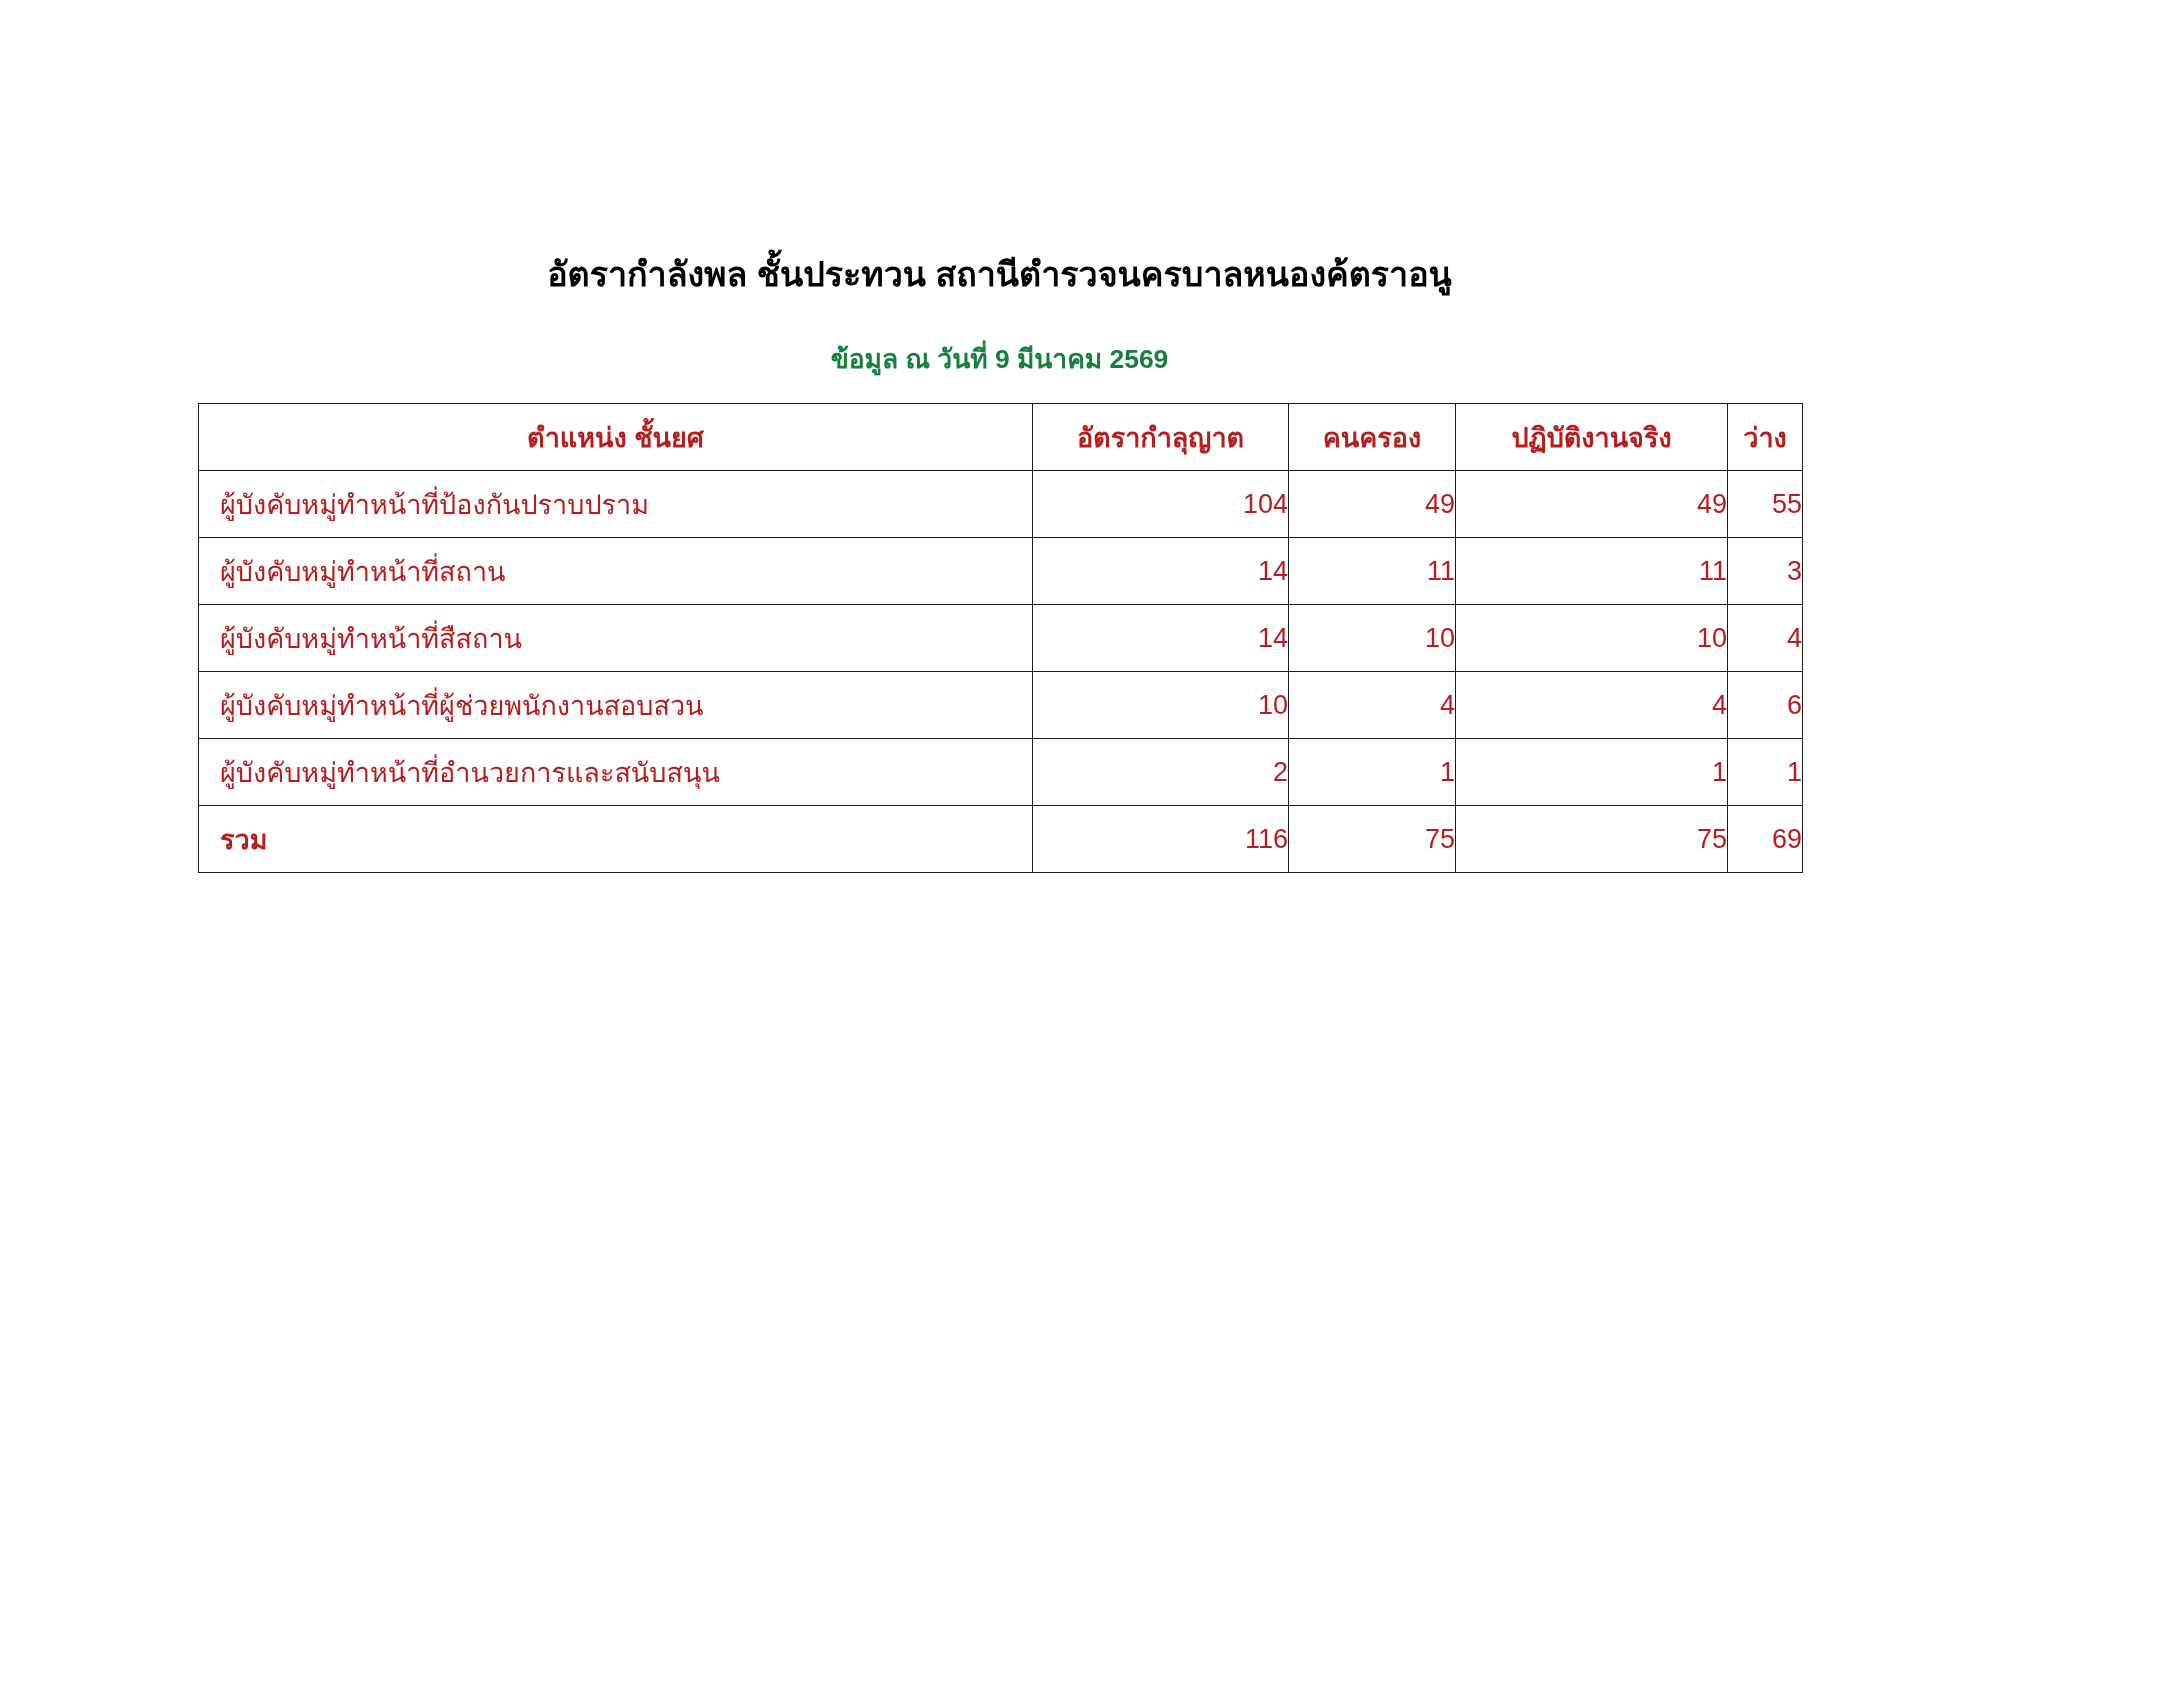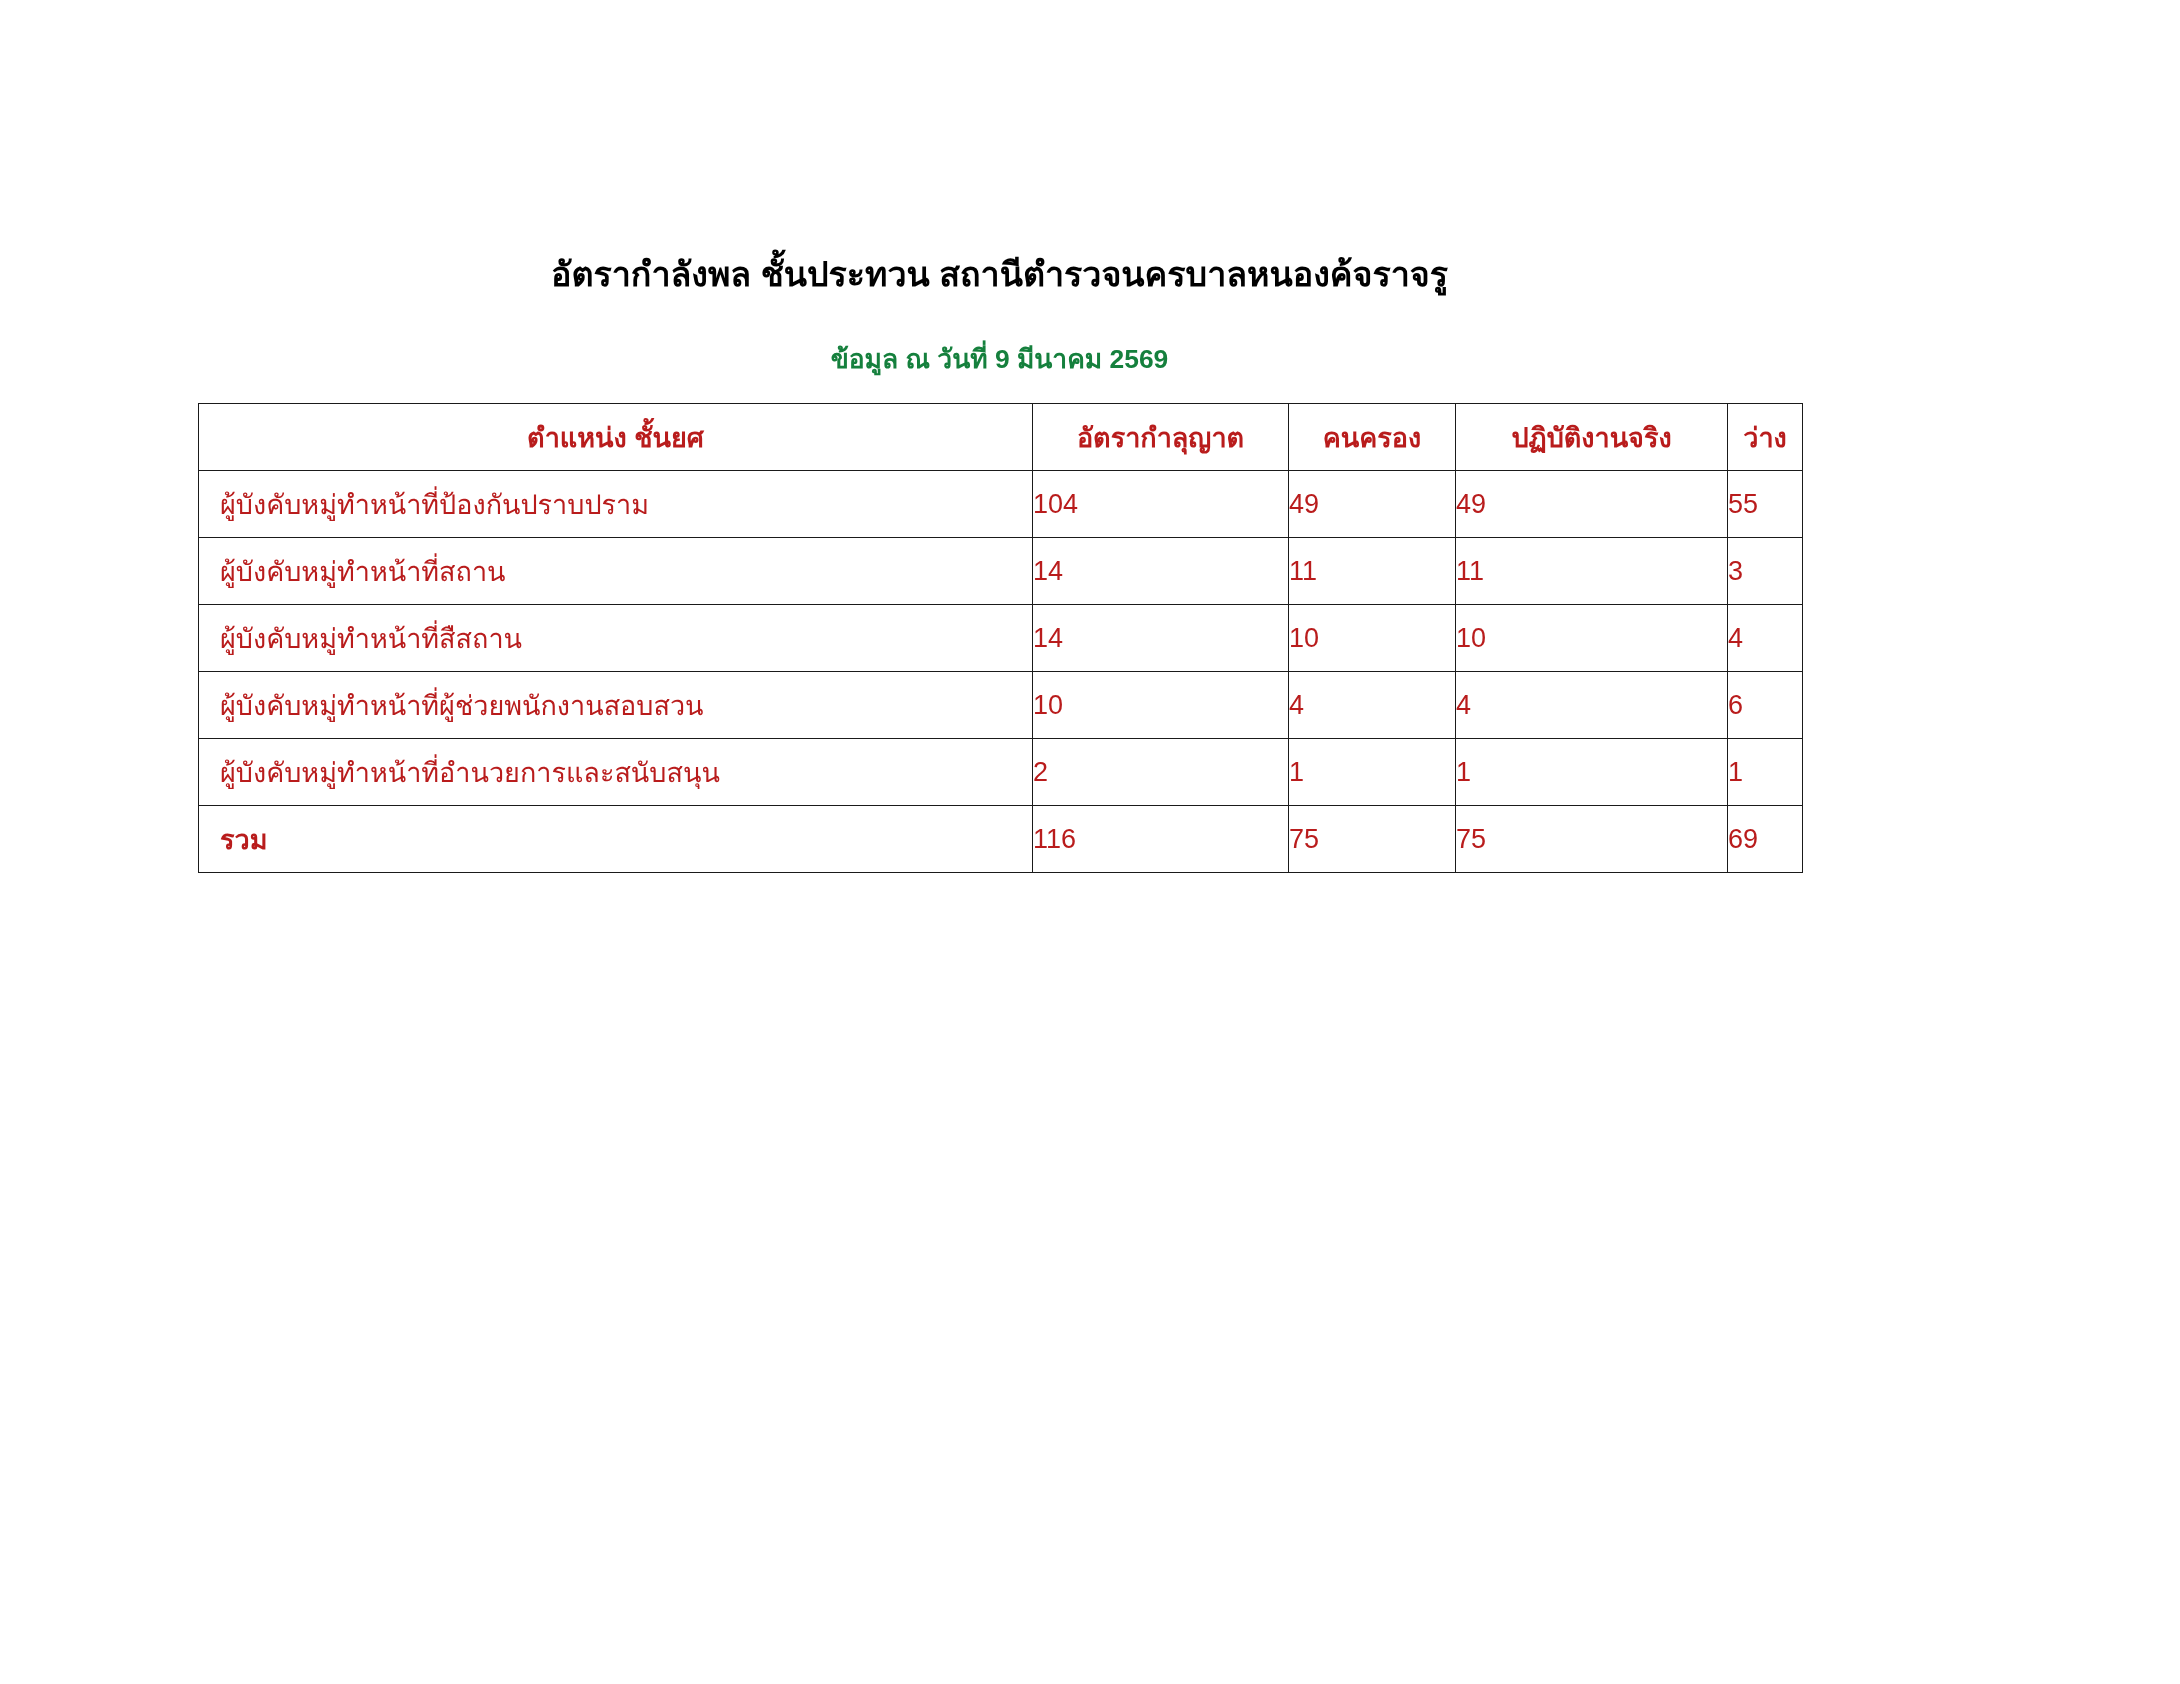--- a/index.html
+++ b/index.html
@@ -58,39 +58,39 @@
     overflow: hidden;
     background: #ffffff;
   }
   table.personnel th {
     height: 66px;
     font-weight: bold;
     text-align: center;
   }
   table.personnel td {
     height: 66px;
-    text-align: left;
+    text-align: right;
     font-weight: normal;
   }
   table.personnel td.pos {
     text-align: left;
     padding-left: 21px;
     padding-right: 8.5px;
     font-family: Liberation Mono, monospace;
   }
   table.personnel tr.total-row td.pos {
     font-weight: bold;
   }
 </style>
 </head>
 <body>
 
 <div class="page">
 
-  <div class="doc-title">อัตรากำลังพล ชั้นประทวน สถานีตำรวจนครบาลหนองค้จราจรู</div>
+  <div class="doc-title">อัตรากำลังพล ชั้นประทวน สถานีตำรวจนครบาลหนองค้ตราอนู</div>
 
   <div class="doc-subtitle">ข้อมูล ณ วันที่ 9 มีนาคม 2569</div>
 
   <table class="personnel">
     <colgroup>
       <col style="width:834px">
       <col style="width:256px">
       <col style="width:167px">
       <col style="width:272px">
       <col style="width:75px">

